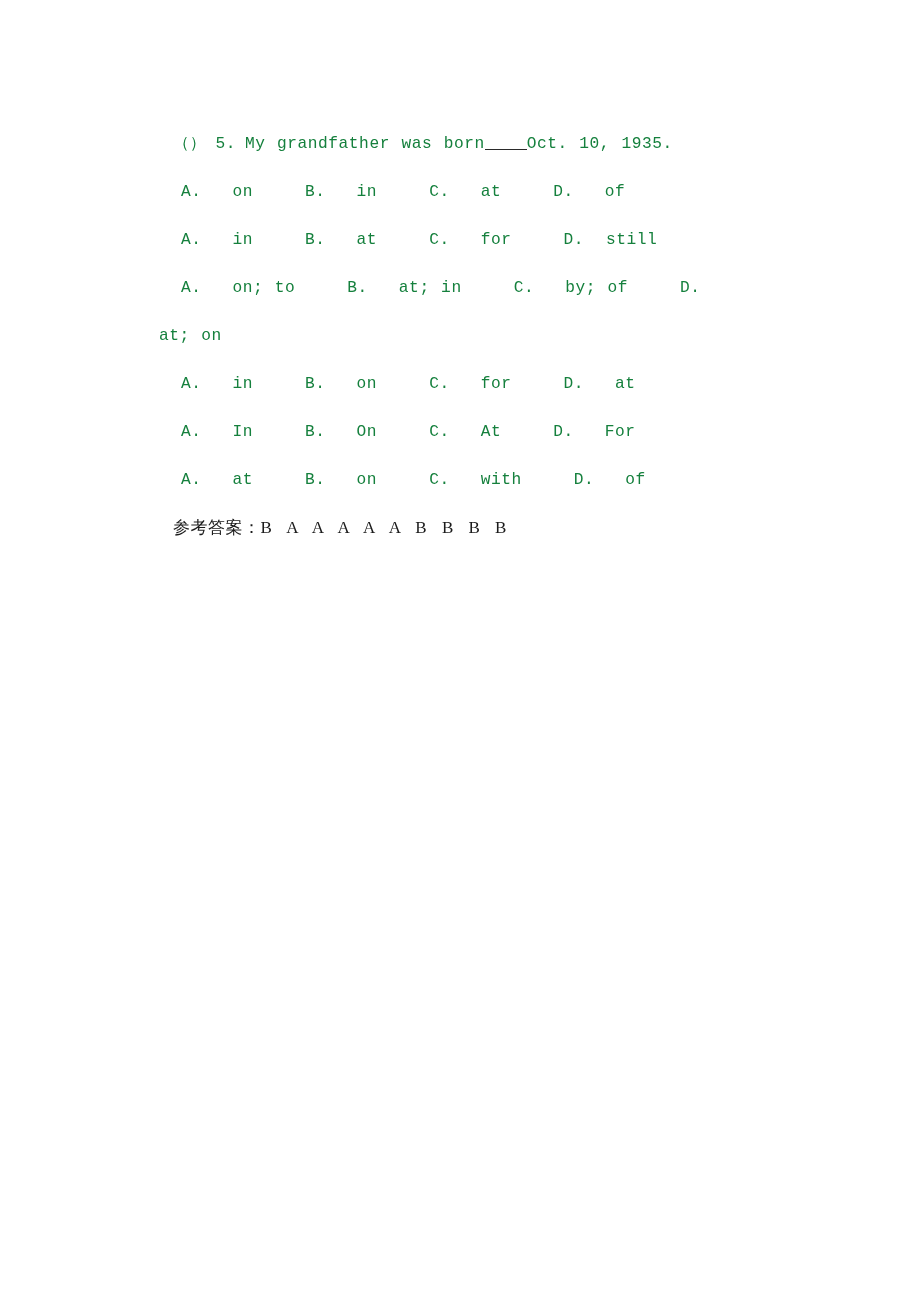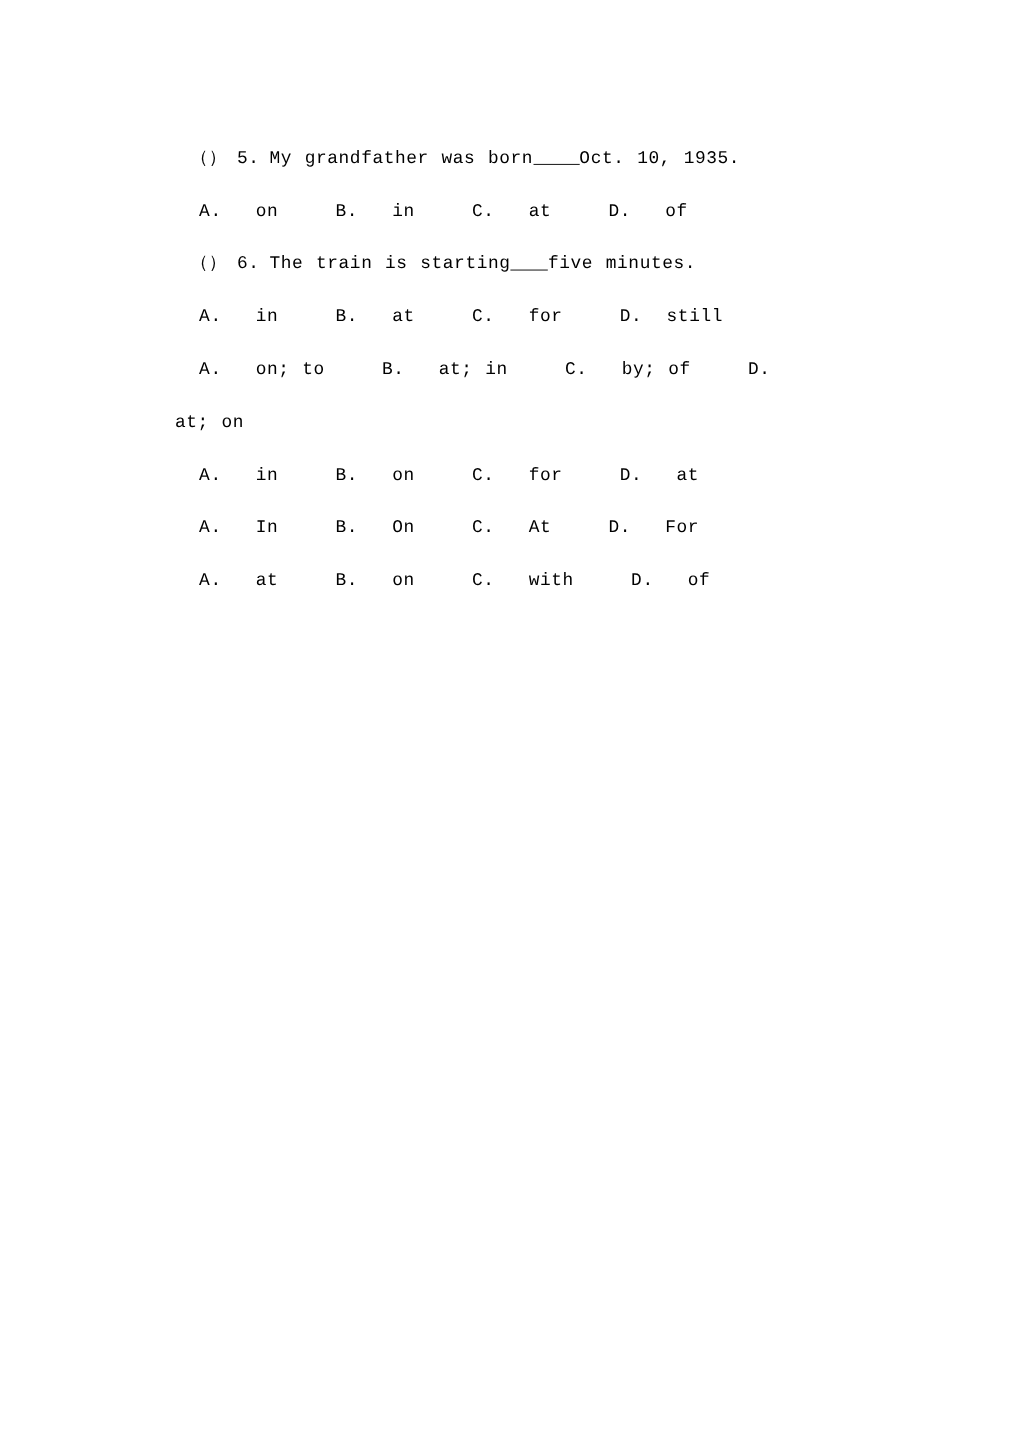--- a/index.html
+++ b/index.html
@@ -34,21 +34,21 @@
     width: 640px;
   }
 
   
   .line {
     font-size: 16.2px;
     line-height: 48px;
     letter-spacing: 0.55px;
     white-space: normal;
     word-spacing: 1.2px;
-    color: #000000;
+    color: #15803d;
   }
 
   
   .line.question {
     text-indent: 36px;
   }
 
   
   .line.options {
     text-indent: 22px;
@@ -95,31 +95,31 @@
 </head>
 <body>
 
 <div class="page">
   <div class="content">
 
     <div class="line question"><span>（）</span><span class="sp"></span><span>5.</span><span class="sp"></span><span>My grandfather was born</span><span class="blank w4"></span><span>Oct. 10, 1935.</span></div>
 
     <div class="line options"><span class="opt">A.</span><span class="sp"></span><span class="opt">on</span><span class="opt-gap-md"></span><span class="opt">B.</span><span class="sp"></span><span class="opt">in</span><span class="opt-gap-md"></span><span class="opt">C.</span><span class="sp"></span><span class="opt">at</span><span class="opt-gap-md"></span><span class="opt">D.</span><span class="sp"></span><span class="opt">of</span></div>
 
-    <div class="line question"><span>（）</span><span class="sp"></span><span>6.</span><span class="sp"></span><span>The train is starting</span><span class="blank w3"></span><span>five minutes.</span></div>
 
     <div class="line options"><span class="opt">A.</span><span class="sp"></span><span class="opt">in</span><span class="opt-gap-md"></span><span class="opt">B.</span><span class="sp"></span><span class="opt">at</span><span class="opt-gap-md"></span><span class="opt">C.</span><span class="sp"></span><span class="opt">for</span><span class="opt-gap-md"></span><span class="opt">D.</span><span class="opt">still</span></div>
 
 
     <div class="line options"><span class="opt">A.</span><span class="sp"></span><span class="opt">on; to</span><span class="opt-gap-md"></span><span class="opt">B.</span><span class="sp"></span><span class="opt">at; in</span><span class="opt-gap-md"></span><span class="opt">C.</span><span class="sp"></span><span class="opt">by; of</span><span class="opt-gap-md"></span><span class="opt">D.</span><span class="sp"></span><span class="opt">at; on</span></div>
 
 
     <div class="line options"><span class="opt">A.</span><span class="sp"></span><span class="opt">in</span><span class="opt-gap-md"></span><span class="opt">B.</span><span class="sp"></span><span class="opt">on</span><span class="opt-gap-md"></span><span class="opt">C.</span><span class="sp"></span><span class="opt">for</span><span class="opt-gap-md"></span><span class="opt">D.</span><span class="sp"></span><span class="opt">at</span></div>
 
 
     <div class="line options"><span class="opt">A.</span><span class="sp"></span><span class="opt">In</span><span class="opt-gap-md"></span><span class="opt">B.</span><span class="sp"></span><span class="opt">On</span><span class="opt-gap-md"></span><span class="opt">C.</span><span class="sp"></span><span class="opt">At</span><span class="opt-gap-md"></span><span class="opt">D.</span><span class="sp"></span><span class="opt">For</span></div>
 
 
     <div class="line options"><span class="opt">A.</span><span class="sp"></span><span class="opt">at</span><span class="opt-gap-md"></span><span class="opt">B.</span><span class="sp"></span><span class="opt">on</span><span class="opt-gap-md"></span><span class="opt">C.</span><span class="sp"></span><span class="opt">with</span><span class="opt-gap-md"></span><span class="opt">D.</span><span class="sp"></span><span class="opt">of</span></div>
 
+    <div class="answer-line"><span>参考答案：</span><span class="answer-letters">B A A A A A B B B B</span></div>
 
   </div>
 </div>
 
 </body></html>

